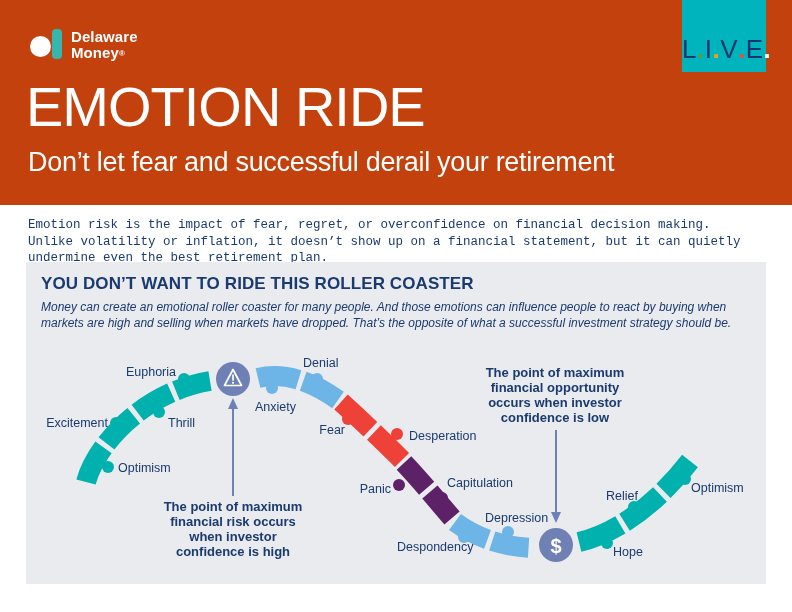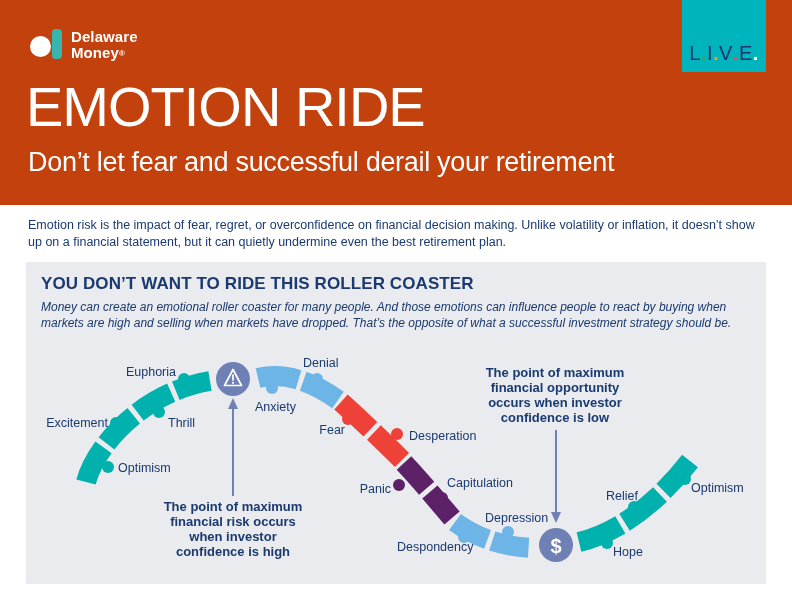--- a/index.html
+++ b/index.html
@@ -9,30 +9,30 @@
   }
   
   .header{position:absolute;left:0;top:0;width:792px;height:205px;background:#c2410c;}
   .brand{position:absolute;left:30px;top:28px;width:170px;height:36px;}
   .brand-circle{position:absolute;left:0;top:8px;width:21px;height:21px;border-radius:50%;background:#ffffff;}
   .brand-bar{position:absolute;left:22px;top:1px;width:10px;height:30px;border-radius:4px;background:#35b7ae;}
   .brand-name{position:absolute;left:41px;top:1px;color:#ffffff;font-size:15px;font-weight:bold;line-height:1.05;letter-spacing:0.1px;}
   .brand-name .reg{font-size:8px;vertical-align:2px;}
   .live{position:absolute;right:26px;top:0;width:84px;height:72px;background:#00b4bd;}
   .live-text{position:absolute;left:0;right:0;bottom:7px;text-align:center;color:#1a366d;
-    font-size:20px;font-weight:500;letter-spacing:0.5px;}
+    font-size:26px;font-weight:500;letter-spacing:0.5px;}
   .ld{font-weight:bold;}
   .ld-g{color:#43a549;}
   .ld-o{color:#f5a01c;}
   .ld-r{color:#e8503a;}
   .ld-w{color:#ffffff;}
   .title{position:absolute;left:26px;top:74px;color:#ffffff;font-size:56px;font-weight:400;letter-spacing:-1px;white-space:nowrap;}
   .subtitle{position:absolute;left:28px;top:147px;color:#ffffff;font-size:27px;font-weight:400;letter-spacing:-0.3px;white-space:nowrap;}
   
-  .intro{position:absolute;left:28px;top:217px;width:732px;color:#1b3a70;font-size:12.5px;line-height:1.32;}
+  .intro{position:absolute;left:28px;top:217px;width:732px;color:#1b3a70;font-size:12.5px;line-height:1.32;font-family:Liberation Mono, monospace;}
   
   .panel{position:absolute;left:26px;top:262px;width:740px;height:322px;background:#e9ebee;}
   .panel-heading{position:absolute;left:15px;top:12px;color:#1b3a70;font-size:17px;font-weight:700;letter-spacing:0.1px;}
   .panel-body{position:absolute;left:15px;top:38px;width:712px;color:#1b3a70;font-size:12px;line-height:1.33;font-style:italic;}
   .coaster{position:absolute;left:2px;top:68px;}
   
   .seg{fill:none;stroke-width:20;}
   .seg-teal{stroke:#00b1ad;stroke-dasharray:39 5;}
   .seg-teal-r{stroke:#00b1ad;stroke-dasharray:45 5;}
   .seg-blue1{stroke:#6cb5e6;stroke-dasharray:41 5;}

